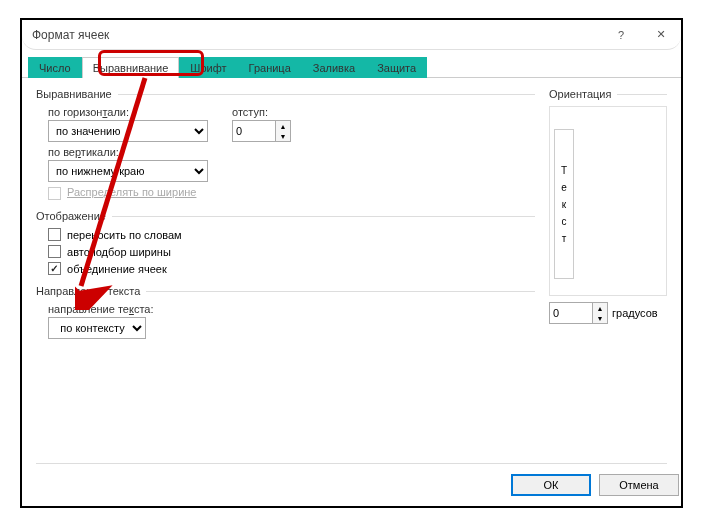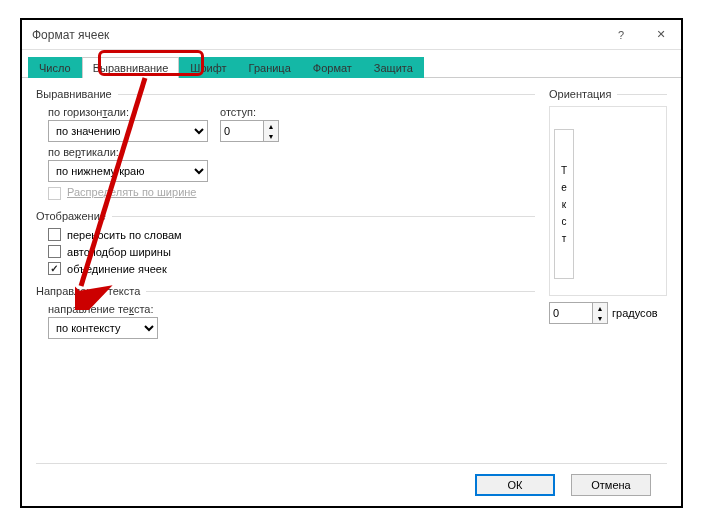--- a/index.html
+++ b/index.html
@@ -1,74 +1,74 @@
 <!DOCTYPE html>
 <html><head>
 <meta charset="utf-8">
 <style>
 * { box-sizing: border-box; margin: 0; padding: 0; }
 body { font-family: "Segoe UI", Tahoma, sans-serif; font-size: 11px; background: #fff; position: relative; width: 703px; height: 526px; }
 .outer-frame { position: absolute; left: 20px; top: 18px; right: 20px; bottom: 18px; border: 2px solid #000; background: #fff; }
-.titlebar { display: flex; align-items: center; height: 30px; border-bottom: 1px solid #e0e0e0; padding-left: 10px; }
+.titlebar { display: flex; align-items: center; height: 30px; border-bottom: 1px solid #e0e0e0; padding-left: 10px; border-radius: 14px; }
 .title { color: #444; font-size: 12px; flex: 1; }
 .title-btn { width: 40px; height: 30px; display: inline-flex; align-items: center; justify-content: center; color: #555; }
 .tabs { display: flex; border-bottom: 1px solid #ccc; padding-left: 6px; padding-top: 6px; }
 .tab { padding: 4px 10px; font-size: 11px; color: #333; border: 1px solid transparent; border-bottom: none; position: relative; top: 1px; background: #14b8a6; }
 .tab.active { border-color: #ccc; background: #fff; }
 .tab-highlight { position: absolute; border: 3px solid #c00; border-radius: 6px; left: 98px; top: 50px; width: 106px; height: 26px; pointer-events: none; }
 .content { padding: 10px 14px; display: flex; gap: 14px; }
 .left { flex: 1; }
 .right { width: 118px; }
 .group { margin-bottom: 10px; }
 .group-title { font-size: 11px; color: #333; margin-bottom: 6px; display: flex; align-items: center; }
 .group-title::after { content: ""; flex: 1; border-top: 1px solid #ddd; margin-left: 6px; }
 .indent { padding-left: 12px; }
-.row { display: flex; align-items: center; gap: 12px; margin-bottom: 4px; }
+.row { display: flex; align-items: center; gap: 24px; margin-bottom: 4px; }
 .lbl { font-size: 11px; color: #333; display: block; margin-bottom: 2px; }
 .lbl .mn { text-decoration: underline; }
 .lbl.disabled { color: #aaa; text-decoration: underline; }
 select.combo { width: 160px; height: 22px; font-size: 11px; border: 1px solid #aaa; background: #fff; padding-left: 3px; }
-select.combo.small { width: 110px; }
+select.combo.small { width: 98px; text-align: center; }
 .spinner { display: inline-flex; align-items: stretch; height: 22px; border: 1px solid #aaa; }
 .spinner input { width: 42px; border: none; font-size: 11px; padding-left: 3px; }
 .spinner .btns { display: flex; flex-direction: column; border-left: 1px solid #aaa; }
 .spinner .sbtn { width: 14px; flex: 1; display: flex; align-items: center; justify-content: center; font-size: 7px; background: #f5f5f5; line-height: 1; }
 .cb-row { display: flex; align-items: center; gap: 6px; margin-bottom: 4px; }
 .cb { width: 13px; height: 13px; border: 1px solid #777; display: inline-flex; align-items: center; justify-content: center; font-size: 10px; line-height: 1; }
 .cb.checked::after { content: "✓"; color: #222; font-weight: bold; }
 .cb.disabled { border-color: #ccc; }
 .orient-box { border: 1px solid #e0e0e0; padding: 4px; position: relative; height: 190px; }
 .vert-text { border: 1px solid #ccc; width: 20px; height: 150px; position: absolute; left: 4px; top: 22px; display: flex; flex-direction: column; align-items: center; justify-content: center; gap: 6px; font-size: 10px; }
 .arc { position: absolute; left: 30px; top: 22px; width: 84px; height: 150px; }
 .dot { position: absolute; width: 6px; height: 6px; background: #000; transform: rotate(45deg); }
 .dot.red { background: #c00; }
 .arc-label { position: absolute; top: 50%; left: 8px; transform: translateY(-50%); font-size: 10px; }
 .deg-row { display: flex; align-items: center; gap: 4px; margin-top: 6px; }
-.footer { position: absolute; bottom: 10px; right: 30px; display: flex; gap: 16px; }
+.footer { position: absolute; bottom: 10px; right: 2px; display: flex; gap: 8px; }
 .btn { min-width: 80px; height: 22px; border: 1px solid #aaa; background: #f0f0f0; font-size: 11px; display: inline-flex; align-items: center; justify-content: center; }
 .btn.primary { border: 1px solid #0078d7; box-shadow: inset 0 0 0 1px #0078d7; }
 .sep { border-top: 1px solid #ddd; position: absolute; left: 14px; right: 14px; bottom: 42px; }
 .arrow-overlay { position: absolute; left: 75px; top: 70px; pointer-events: none; }
 </style>
 </head>
 <body>
 
 <div class="outer-frame">
   <div class="titlebar">
     <span class="title">Формат ячеек</span>
     <span class="title-btn">?</span>
     <span class="title-btn">✕</span>
   </div>
 
   <div class="tabs">
     <div class="tab">Число</div>
     <div class="tab active">Выравнивание</div>
     <div class="tab">Шрифт</div>
     <div class="tab">Граница</div>
-    <div class="tab">Формат</div>
+    <div class="tab">Заливка</div>
     <div class="tab">Защита</div>
   </div>
 
   <div class="content">
     <div class="left">
 
       <div class="group">
         <div class="group-title">Выравнивание</div>
         <div class="indent">
           <div class="row">

